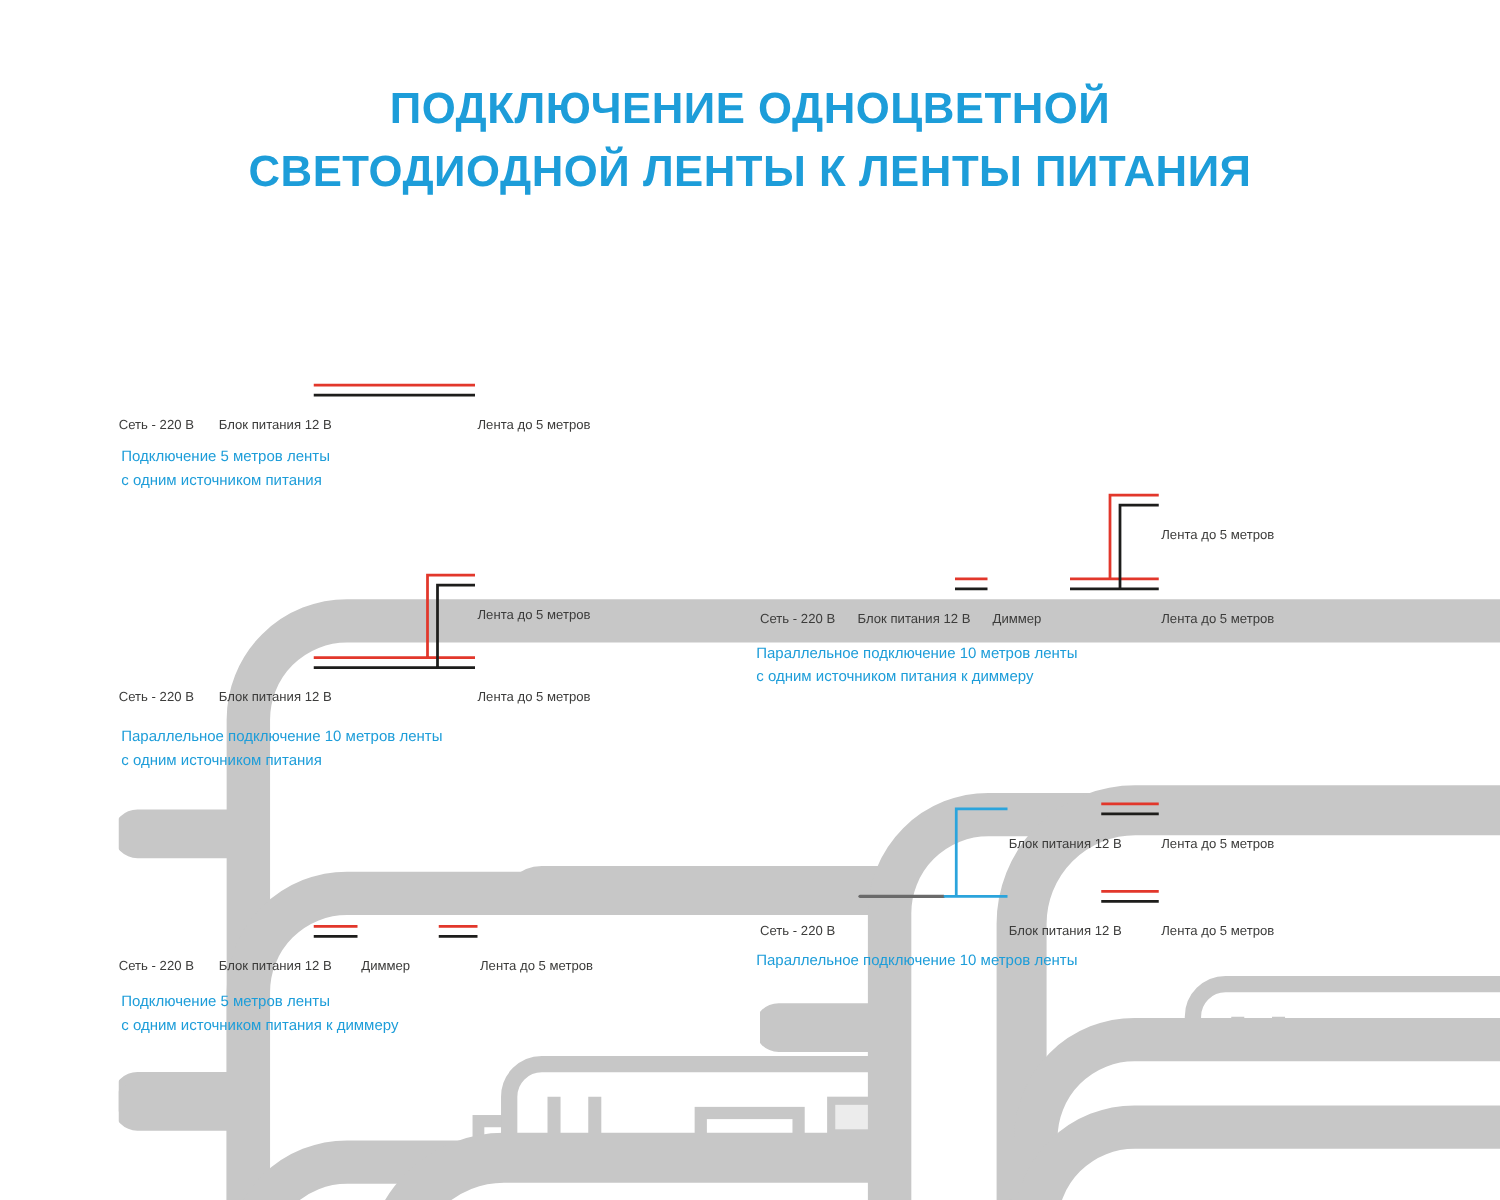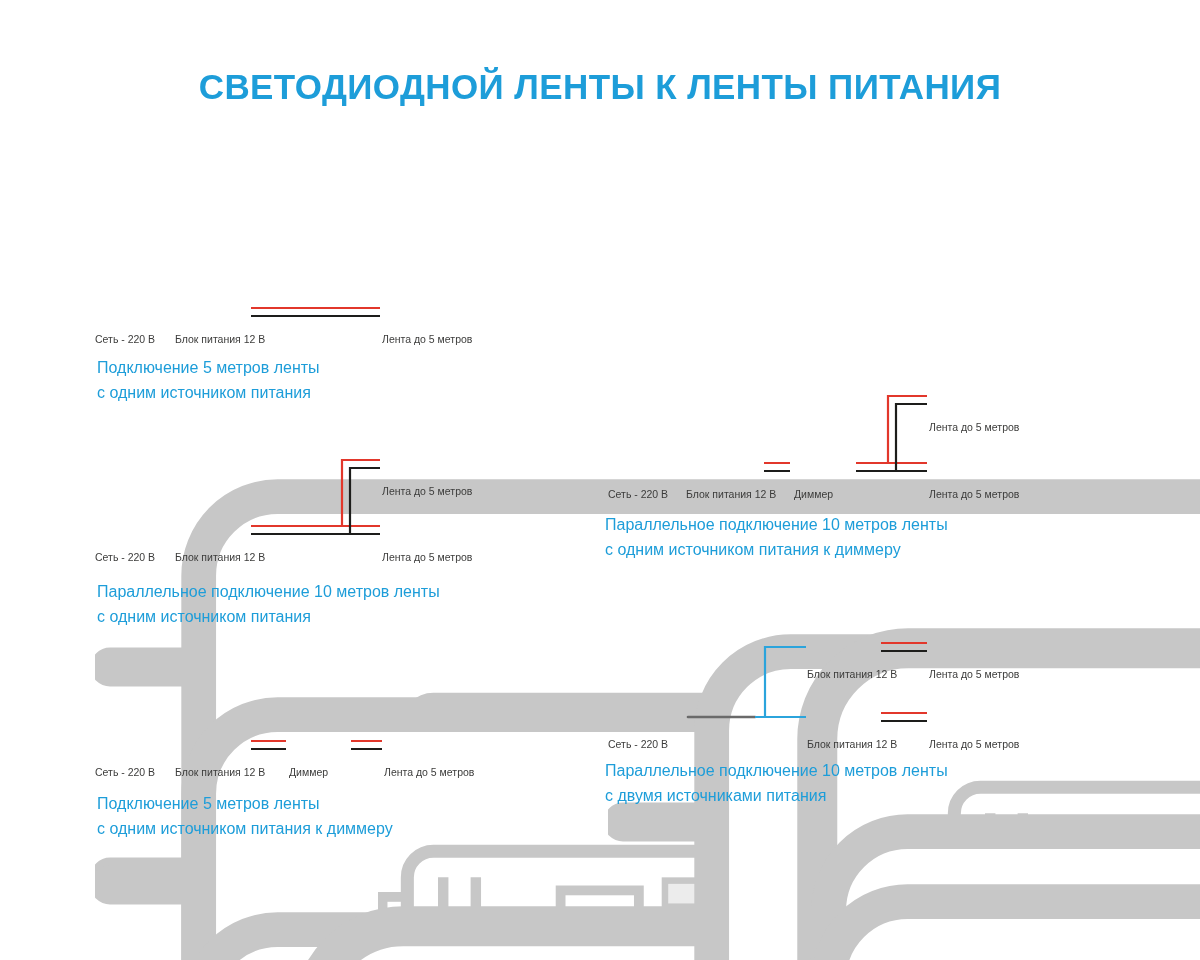--- a/index.html
+++ b/index.html
@@ -2,21 +2,21 @@
 <html style="--accent: #1d9dd9; --wire-red: #e2372b; --wire-black: #1d1d1b; --wire-blue: #2ba4dc; --outline: #c7c7c7; --label: #3c3c3b;"><head>
 <meta charset="utf-8">
 <style>
   html,body{margin:0;padding:0;background:#fff;}
   .page{position:relative;width:1200px;height:960px;background:#fff;overflow:hidden;
         font-family:"Liberation Sans",sans-serif;}
   h1.title{position:absolute;top:62px;left:0;width:100%;margin:0;text-align:center;
         color:var(--accent);font-size:35px;font-weight:700;letter-spacing:.4px;line-height:1.45;}
   h1.title span{display:block;}
   .diagram-svg{position:absolute;left:0;top:0;}
-  .caption{position:absolute;color:var(--accent);font-size:16px;line-height:1.55;}
+  .caption{position:absolute;color:var(--accent);font-size:12px;line-height:1.55;}
   .caption span{display:block;}
   
   .comp{fill:#fff;stroke:var(--outline);stroke-width:2.2;}
   .comp-line{fill:none;stroke:var(--outline);stroke-width:2.2;stroke-linecap:round;}
   .wire-red{fill:none;stroke:var(--wire-red);stroke-width:2.2;}
   .wire-black{fill:none;stroke:var(--wire-black);stroke-width:2.2;}
   .wire-blue{fill:none;stroke:var(--wire-blue);stroke-width:2.2;}
   .wire-gray{fill:none;stroke:#6a6a6a;stroke-width:2.6;stroke-linecap:round;}
   .tab{fill:#fff;stroke:var(--outline);stroke-width:1.5;}
   .led{fill:#fff;stroke:var(--outline);stroke-width:1.5;}
@@ -25,20 +25,21 @@
   .cutline{fill:none;stroke:#d9d9d9;stroke-width:1;stroke-dasharray:2.5 2.5;}
   .scissor{fill:none;stroke:#c3c3c3;stroke-width:1.2;}
   text.lbl{font-family:"Liberation Sans",sans-serif;font-size:10.5px;fill:var(--label);}
 </style>
 </head>
 <body>
 
 <div class="page">
 
   <h1 class="title">
+    <span>ПОДКЛЮЧЕНИЕ ОДНОЦВЕТНОЙ</span>
     <span>СВЕТОДИОДНОЙ ЛЕНТЫ К ЛЕНТЫ ПИТАНИЯ</span>
   </h1>
 
   <svg class="diagram-svg" width="1200" height="960" viewBox="0 0 1200 960">
     <defs>
       <symbol id="sym-plug" viewBox="0 0 80 40">
         <path class="comp-line" style="stroke-width:2.6" d="M1,13 H11 M1,27 H11"></path>
         <rect class="comp" x="11" y="6" width="16" height="28" rx="5"></rect>
         <rect class="comp" x="26" y="15.5" width="7" height="9" rx="2.5"></rect>
         <path class="comp-line" d="M33,20 C40,20 37,6.5 46.5,6 C55,5.6 57.5,14.5 50,17 C43,19.3 41.5,9 51,9.5 C60.5,10 57,20 67,20 H80"></path>
@@ -162,16 +163,15 @@
   <div class="caption" style="left:97px;top:792px;">
     <span>Подключение 5 метров ленты</span>
     <span>с одним источником питания к диммеру</span>
   </div>
   <div class="caption" style="left:605px;top:513px;">
     <span>Параллельное подключение 10 метров ленты</span>
     <span>с одним источником питания к диммеру</span>
   </div>
   <div class="caption" style="left:605px;top:759px;">
     <span>Параллельное подключение 10 метров ленты</span>
-    <span>с двумя источниками питания</span>
   </div>
 
 </div>
 
 </body></html>

